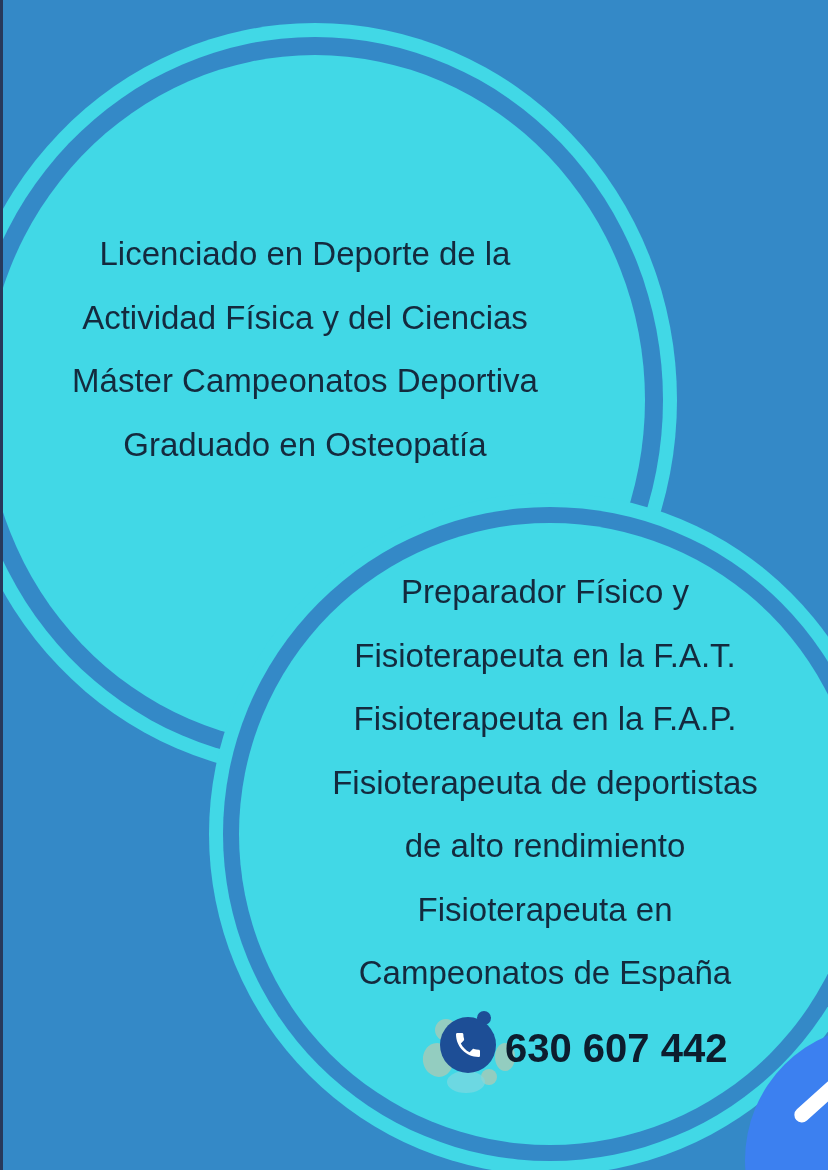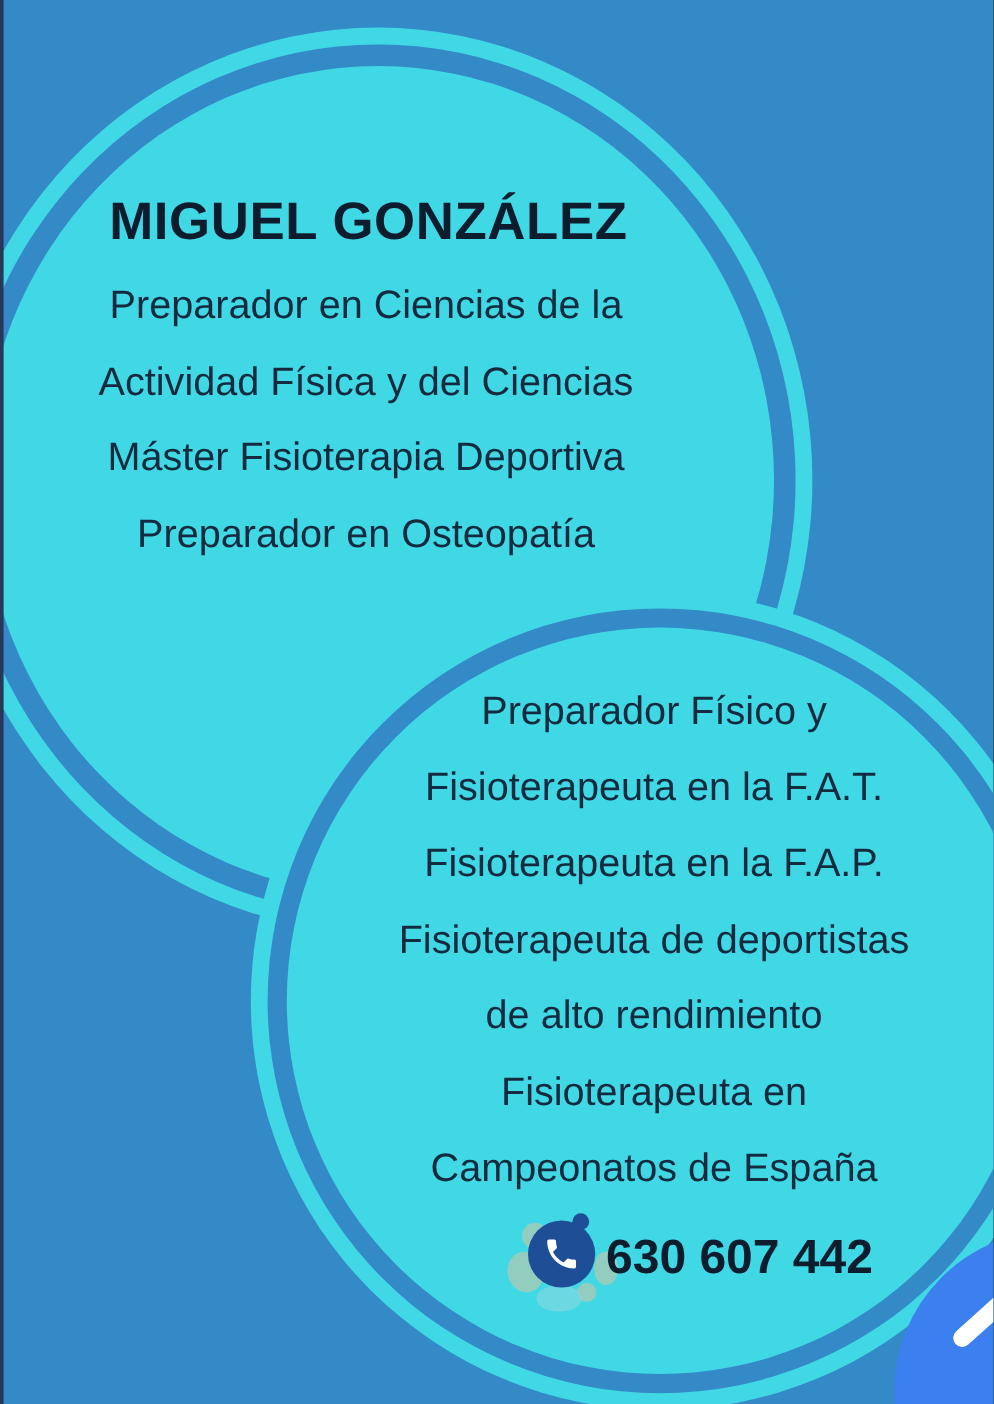--- a/index.html
+++ b/index.html
@@ -76,27 +76,26 @@
   <div class="shape" id="top-ring"></div>
   <div class="shape" id="top-gap"></div>
   <div class="shape" id="top-disc"></div>
 
   <div class="shape" id="bottom-ring"></div>
   <div class="shape" id="bottom-gap"></div>
   <div class="shape" id="bottom-disc"></div>
 
   <div id="left-edge"></div>
 
-  <div id="name-title">MIGUEL GONZÁLEZ</div>
 
   <div id="top-lines" class="txt">
-    <div class="line">Preparador en Ciencias de la</div>
+    <div class="line">Licenciado en Deporte de la</div>
     <div class="line">Actividad Física y del Ciencias</div>
-    <div class="line">Máster Fisioterapia Deportiva</div>
-    <div class="line">Preparador en Osteopatía</div>
+    <div class="line">Máster Campeonatos Deportiva</div>
+    <div class="line">Graduado en Osteopatía</div>
   </div>
 
   <div id="bottom-lines" class="txt">
     <div class="line">Preparador Físico y</div>
     <div class="line">Fisioterapeuta en la F.A.T.</div>
     <div class="line">Fisioterapeuta en la F.A.P.</div>
     <div class="line">Fisioterapeuta de deportistas</div>
     <div class="line">de alto rendimiento</div>
     <div class="line">Fisioterapeuta en</div>
     <div class="line">Campeonatos de España</div>

